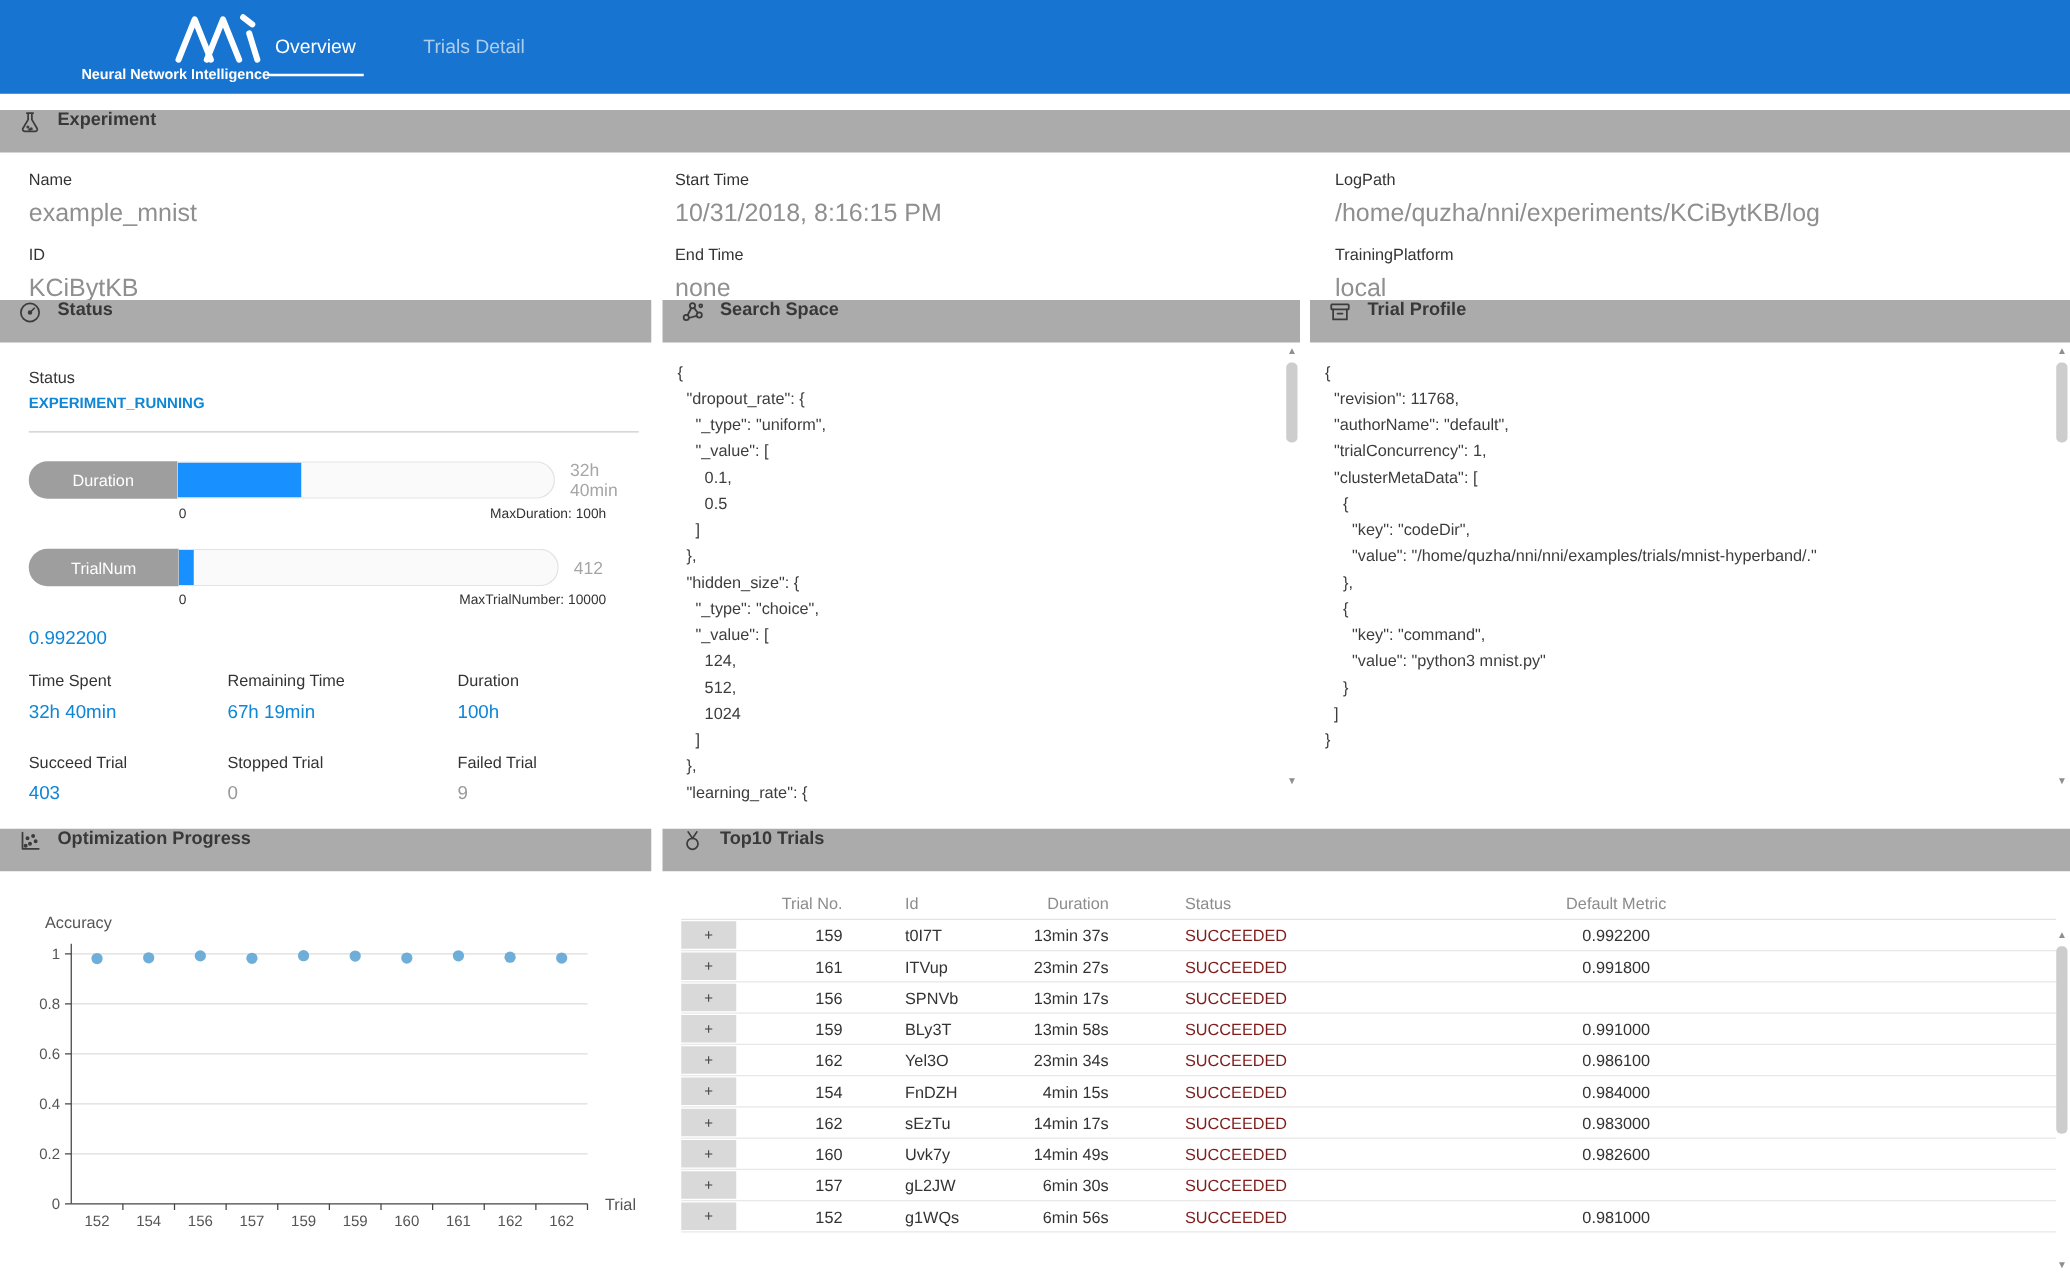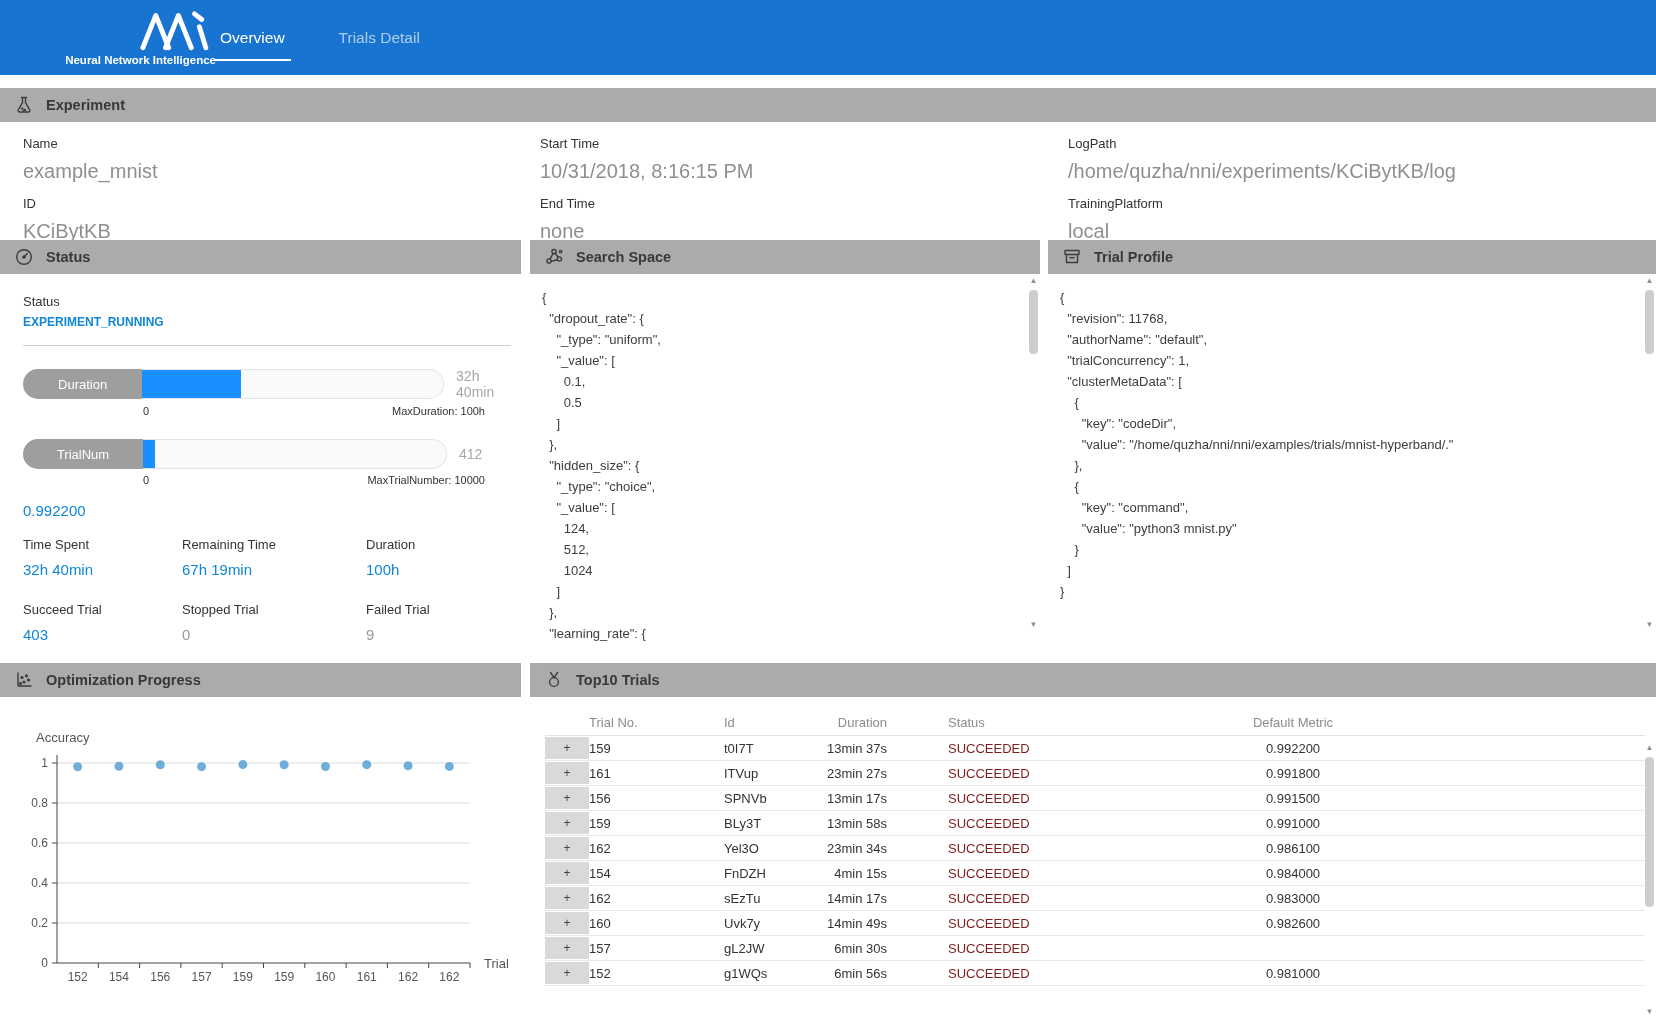--- a/index.html
+++ b/index.html
@@ -10,21 +10,21 @@
   .topbar{height:75px;background:#1874d1;display:flex;align-items:center}
   .logo{margin-left:64px;width:152px;display:flex;flex-direction:column;align-items:flex-end;cursor:pointer}
   .logo svg{height:42px;margin-bottom:3px}
   .logo-text{color:#fff;font-size:11.5px;font-weight:bold;white-space:nowrap}
   .nav{display:flex;align-items:center;gap:46px;margin-left:0;height:100%}
   .tab{font-size:15.5px;color:#aecdea;cursor:pointer;position:relative;padding:2px 4px}
   .tab.active{color:#fff}
   .tab-underline{position:absolute;left:-2px;right:-2px;bottom:-12px;height:2px;background:#fff}
 
   
-  .sec-bar{height:34px;background:#ababab;display:flex;align-items:center;gap:12px;
+  .sec-bar{height:34px;background:#ababab;display:flex;align-items:flex-start;gap:12px;
            padding-left:14px;color:#383838;font-size:14.5px;font-weight:bold}
   .sec-icon{width:20px;height:20px;stroke:#3c3c3c;fill:none;stroke-width:1.4;stroke-linecap:round;stroke-linejoin:round;flex:0 0 auto}
 
   
   .exp-grid{display:grid;grid-template-columns:517px 528px 1fr;padding:14px 0 0 23px;height:104px}
   .f-label{font-size:13px;color:#333;margin-top:13px}
   .f-label:first-child{margin-top:0}
   .f-value{font-size:20px;color:#8f8f8f;margin-top:9px}
 
   
@@ -81,21 +81,21 @@
   .tick{font-size:12px;fill:#555}
   .ty{text-anchor:end}
   .tx{text-anchor:middle}
   .ax-label{font-size:13px;fill:#555}
   .dot{fill:#5ea5d5;opacity:.9}
 
   .tbl{margin:12px 0 0 15px;width:1100px}
   .trow{display:grid;grid-template-columns:44px 100px 130px 120px 100px 508px 1fr;
         align-items:center;height:24px;border-bottom:1px solid #e8e8e8;font-size:13px;color:#333}
   .trow.thead{color:#8c8c8c;height:26px;border-bottom:1px solid #e2e2e2}
-  .c-no{text-align:left;padding-right:15px}
+  .c-no{text-align:right;padding-right:15px}
   .c-id{padding-left:35px}
   .c-dur{text-align:right;padding-right:52px}
   .c-status{padding-left:9px}
   .c-metric{text-align:center}
   .c-status.ok{color:#7f1d1d}
   .expand-btn{width:44px;height:22px;margin:0;background:#d9d9d9;color:#444;font-size:12px;
               display:flex;align-items:center;justify-content:center;cursor:pointer;border:none;padding:0}
   .vscroll.top10{top:78px;bottom:12px}
 </style>
 </head>
@@ -412,21 +412,20 @@
     <div class="c-metric">0.991800</div>
     <div></div>
   </div>
 
   <div class="trow">
     <button class="expand-btn">+</button>
     <div class="c-no">156</div>
     <div class="c-id">SPNVb</div>
     <div class="c-dur">13min 17s</div>
     <div class="c-status ok">SUCCEEDED</div>
-    <div class="c-metric">0.991500</div>
     <div></div>
   </div>
 
   <div class="trow">
     <button class="expand-btn">+</button>
     <div class="c-no">159</div>
     <div class="c-id">BLy3T</div>
     <div class="c-dur">13min 58s</div>
     <div class="c-status ok">SUCCEEDED</div>
     <div class="c-metric">0.991000</div>

